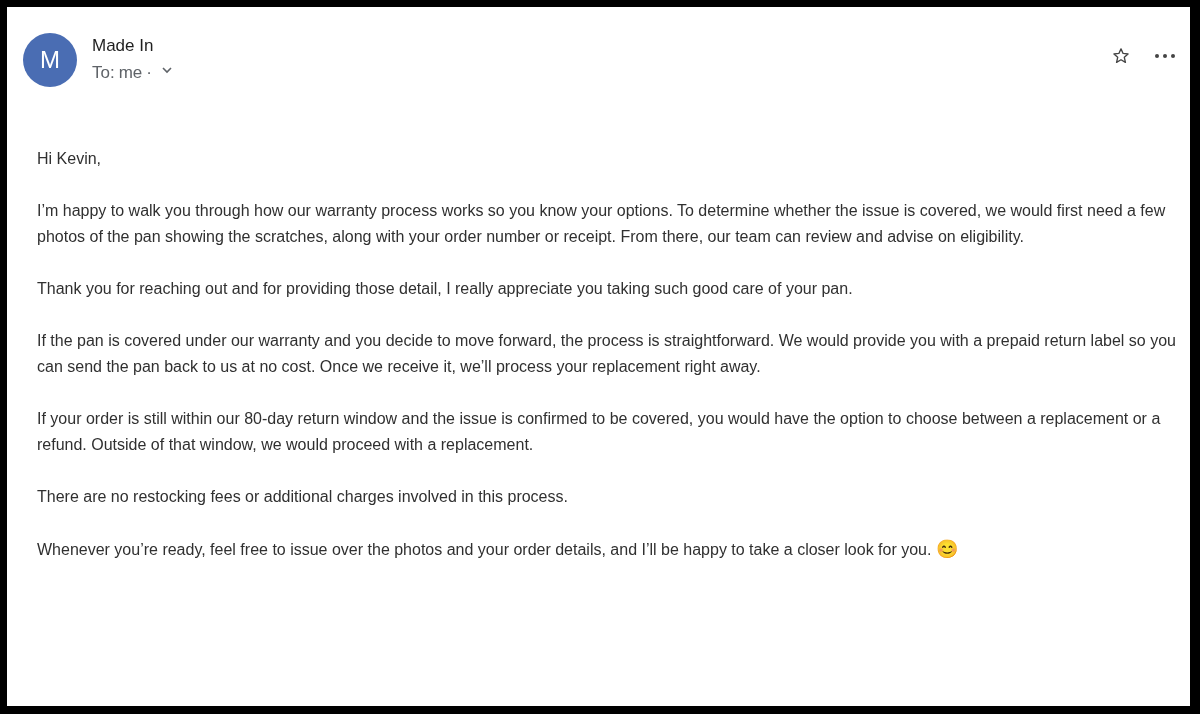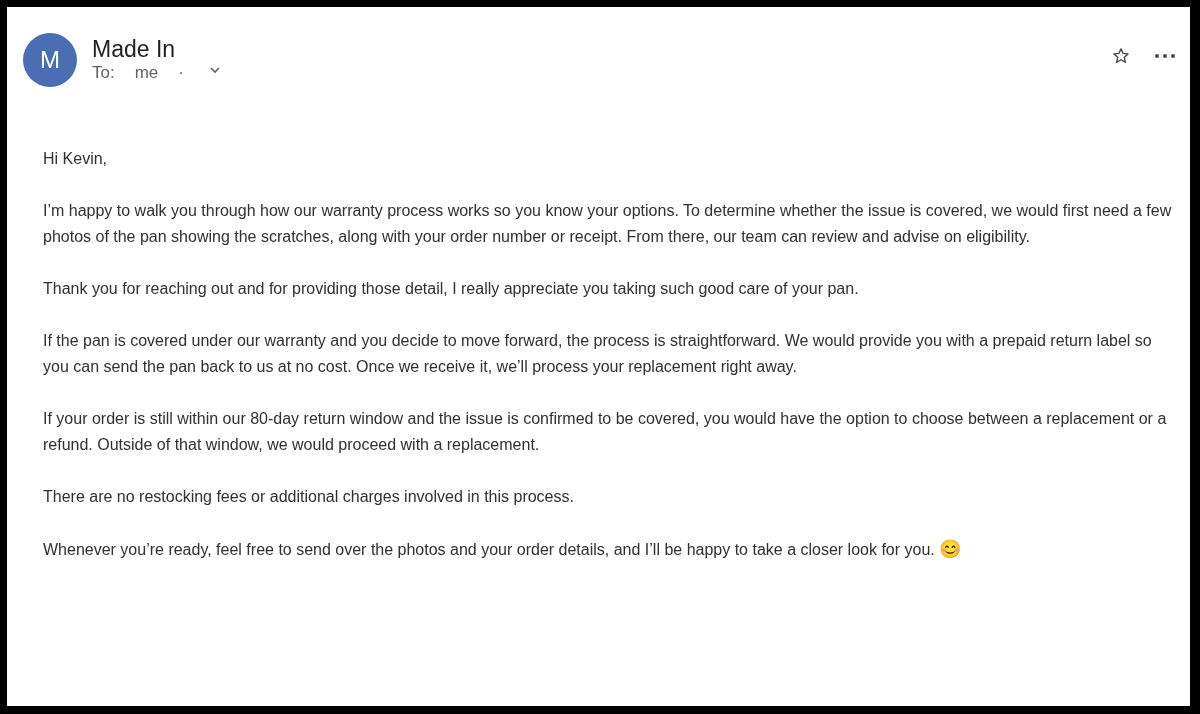--- a/index.html
+++ b/index.html
@@ -10,32 +10,32 @@
   .frame {
     position: absolute; left: 7px; top: 7px; width: 1183px; height: 699px;
     background: #fff;
   }
   .avatar {
     position: absolute; left: 16px; top: 26px; width: 54px; height: 54px; border-radius: 50%;
     background: #4a6db3; color: #fff; font-size: 24px; display: flex; align-items: center; justify-content: center;
     font-family: "Liberation Sans", sans-serif;
   }
   .sender {
-    position: absolute; left: 85px; top: 29px; font-size: 23px; color: #1f1f1f;
+    position: absolute; left: 85px; top: 29px; font-size: 17px; color: #1f1f1f;
   }
   .meta {
-    position: absolute; left: 85px; top: 56px; font-size: 17px; color: #5f6368; display: flex; align-items: flex-start; gap: 20px;
+    position: absolute; left: 85px; top: 56px; font-size: 17px; color: #5f6368; display: flex; align-items: flex-start; gap: 4px;
   }
   .meta .chev { width: 14px; height: 14px; display: inline-block; margin-left: 4px; }
   .actions { position: absolute; right: 14px; top: 38px; display: flex; gap: 22px; align-items: center; }
   .icon-btn { width: 22px; height: 22px; display: flex; align-items: center; justify-content: center; cursor: pointer; }
   .body {
     position: absolute; left: 20px; top: 139px; width: 1150px; font-size: 16px; color: #303030; line-height: 26px;
   }
-  .body p { margin: 0 0 26px 16px; }
+  .body p { margin: 0 0 26px 10px; }
   .body p.sig { margin: 0; }
   .emoji { font-size: 18px; }
 </style>
 </head>
 <body>
 
 <div class="frame">
   <div class="avatar">
     <span>M</span>
   </div>
@@ -63,15 +63,15 @@
     </div>
   </div>
 
   <div class="body">
     <p>Hi Kevin,</p>
     <p>I’m happy to walk you through how our warranty process works so you know your options. To determine whether the issue is covered, we would first need a few photos of the pan showing the scratches, along with your order number or receipt. From there, our team can review and advise on eligibility.</p>
     <p>Thank you for reaching out and for providing those detail, I really appreciate you taking such good care of your pan.</p>
     <p>If the pan is covered under our warranty and you decide to move forward, the process is straightforward. We would provide you with a prepaid return label so you can send the pan back to us at no cost. Once we receive it, we’ll process your replacement right away.</p>
     <p>If your order is still within our 80-day return window and the issue is confirmed to be covered, you would have the option to choose between a replacement or a refund. Outside of that window, we would proceed with a replacement.</p>
     <p>There are no restocking fees or additional charges involved in this process.</p>
-    <p><span>Whenever you’re ready, feel free to send over the photos and your order details, and I’ll be happy to take a closer look for you.</span> <span class="emoji">😊</span></p>
+    <p><span>Whenever you’re ready, feel free to issue over the photos and your order details, and I’ll be happy to take a closer look for you.</span> <span class="emoji">😊</span></p>
   </div>
 </div>
 
 </body></html>

